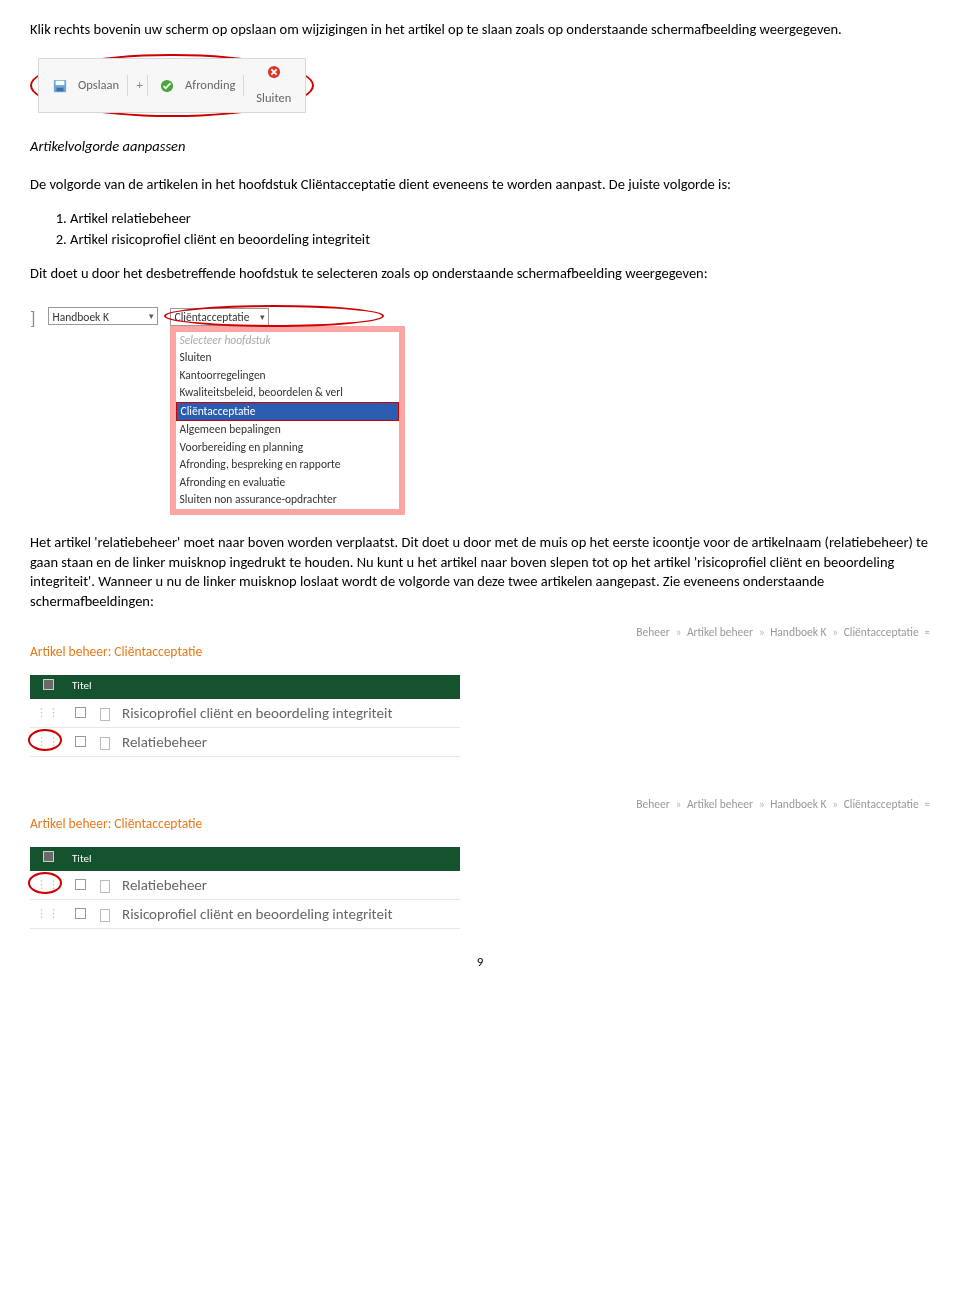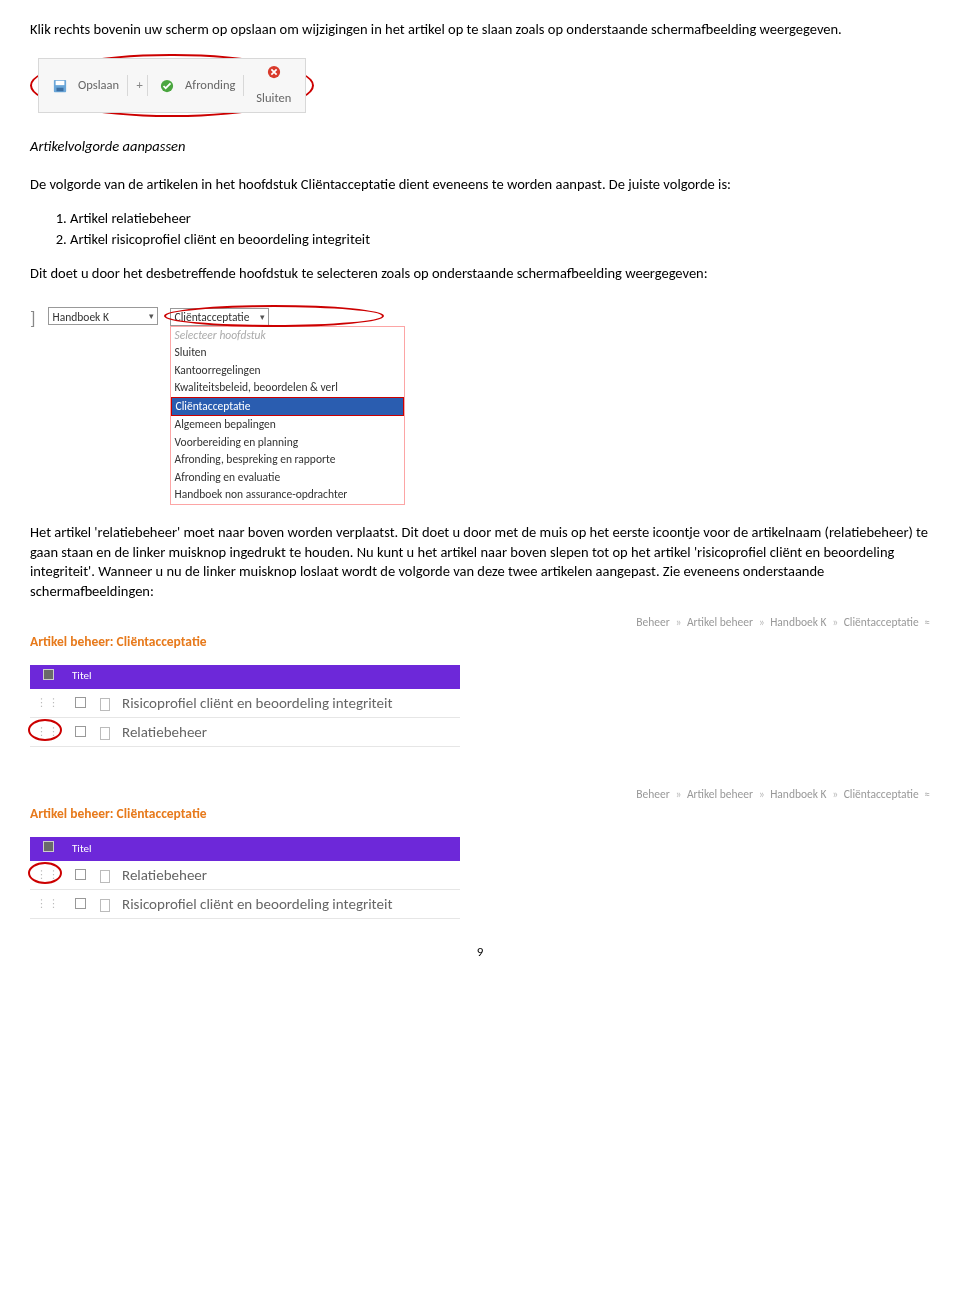--- a/index.html
+++ b/index.html
@@ -72,21 +72,21 @@
   .dd-select::after {
     content: "▾";
     position: absolute;
     right: 3px;
     top: 0;
     color: #555;
     font-size: 9px;
   }
   .dd-block { display: inline-block; position: relative; }
   .dd-list {
-    border: 1px solid #fca5a5;
+    border: 6px solid #fca5a5;
     background: #fff;
     font-size: 11.5px;
     color: #333;
     margin-top: -1px;
     width: 235px;
   }
   .dd-list .opt { padding: 1px 4px; border-bottom: 0; line-height: 1.35; }
   .dd-list .opt.header { color: #aaa; font-style: italic; }
   .dd-list .opt.sel {
     background: #2a5db0;
@@ -116,30 +116,30 @@
   .bc {
     color: #999;
     font-size: 11.5px;
     margin-bottom: 2px;
     text-align: right;
   }
   .bc .sep { color: #bbb; margin: 0 3px; }
   .bc .expand { color: #aaa; margin-left: 3px; }
   .list-title {
     color: #e77a1c;
-    font-weight: bold;
+    font-weight: normal;
     font-size: 13.5px;
     margin-bottom: 14px;
   }
   .tbl {
     width: 430px;
     border-collapse: collapse;
   }
   .tbl th {
-    background: #6d28d9;
+    background: #14532d;
     color: #fff;
     font-size: 11px;
     text-align: left;
     padding: 4px 6px;
     font-weight: normal;
   }
   .tbl th.cb, .tbl td.cb { width: 28px; text-align: center; }
   .tbl td {
     padding: 4px 6px;
     border-bottom: 1px solid #e6e6e6;
@@ -260,21 +260,21 @@
       <div class="dd-list">
         <div class="opt header">Selecteer hoofdstuk</div>
         <div class="opt">Sluiten</div>
         <div class="opt">Kantoorregelingen</div>
         <div class="opt">Kwaliteitsbeleid, beoordelen &amp; verl</div>
         <div class="opt sel">Cliëntacceptatie</div>
         <div class="opt">Algemeen bepalingen</div>
         <div class="opt">Voorbereiding en planning</div>
         <div class="opt">Afronding, bespreking en rapporte</div>
         <div class="opt">Afronding en evaluatie</div>
-        <div class="opt">Handboek non assurance-opdrachter</div>
+        <div class="opt">Sluiten non assurance-opdrachter</div>
       </div>
     </span>
   </div>
 </div>
 
 
 <p class="para">Het artikel 'relatiebeheer' moet naar boven worden verplaatst. Dit doet u door met de muis op het eerste icoontje voor de artikelnaam (relatiebeheer) te gaan staan en de linker muisknop ingedrukt te houden. Nu kunt u het artikel naar boven slepen tot op het artikel 'risicoprofiel cliënt en beoordeling integriteit'. Wanneer u nu de linker muisknop loslaat wordt de volgorde van deze twee artikelen aangepast. Zie eveneens onderstaande schermafbeeldingen:</p>
 
 
 <div class="list-wrap">

